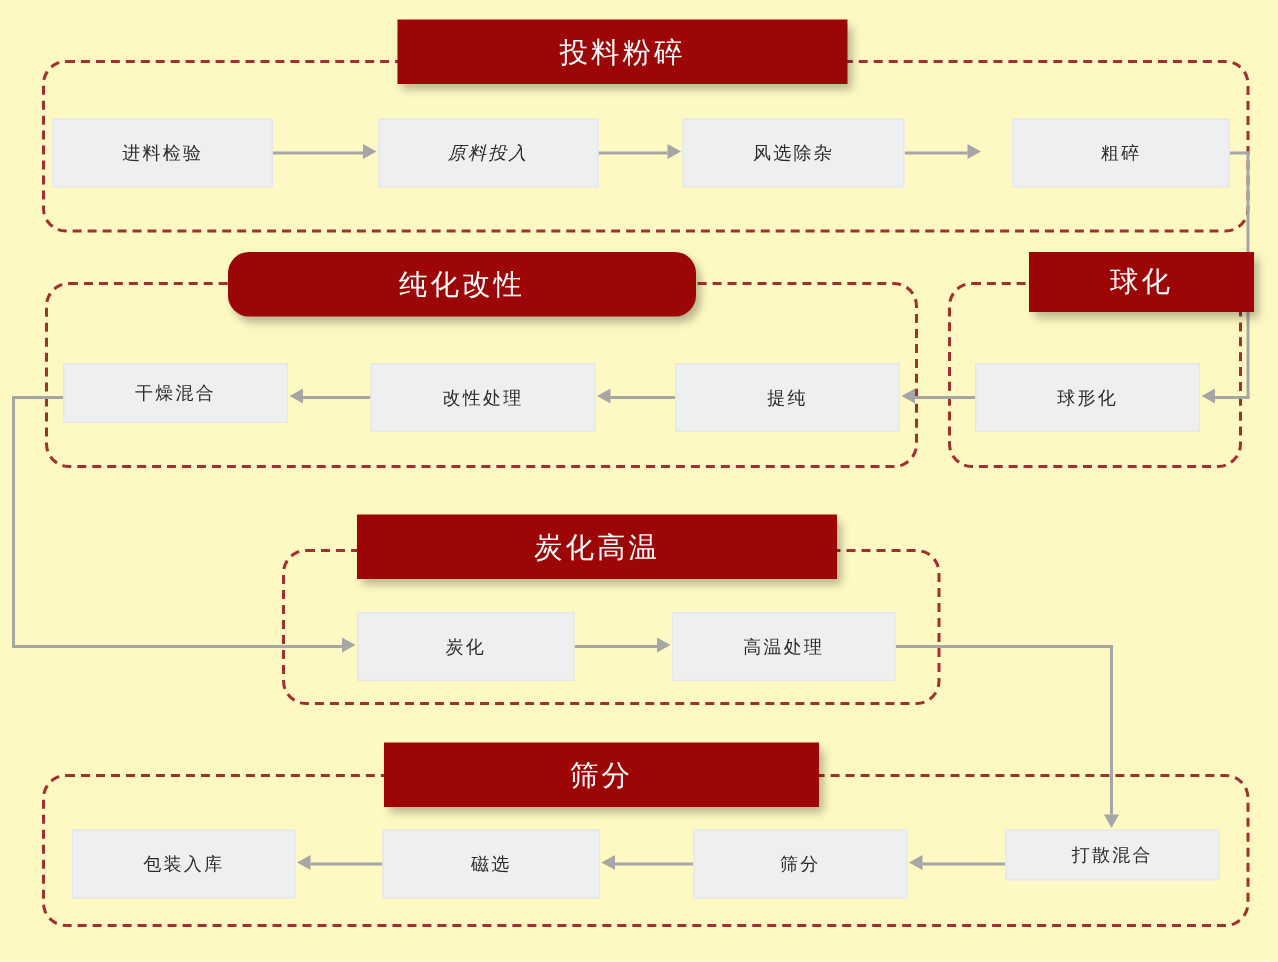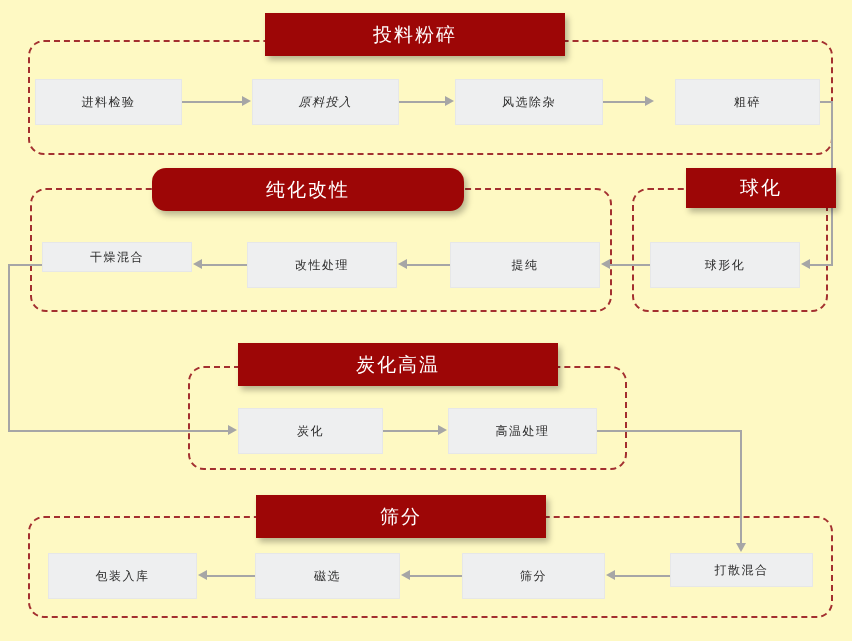--- a/index.html
+++ b/index.html
@@ -105,21 +105,21 @@
 
   <div class="node" style="left:650px;top:242px;width:150px;height:46px;">球形化</div>
 
   <div class="line h" style="left:610px;top:264px;width:40px;"></div>
   <div class="arrow left" style="left:601px;top:259px;"></div>
 
   <div class="group" style="left:30px;top:188px;width:582px;height:124px;"></div>
 
   <div class="banner" style="left:152px;top:168px;width:312px;height:43px;border-radius:14px;">纯化改性</div>
 
-  <div class="node" style="left:42px;top:242px;width:150px;height:30px;">干燥混合</div>
+  <div class="node" style="left:42px;top:242px;width:150px;height:40px;">干燥混合</div>
   <div class="node" style="left:247px;top:242px;width:150px;height:46px;">改性处理</div>
   <div class="node" style="left:450px;top:242px;width:150px;height:46px;">提纯</div>
 
   <div class="line h" style="left:407px;top:264px;width:43px;"></div>
   <div class="arrow left" style="left:398px;top:259px;"></div>
 
   <div class="line h" style="left:202px;top:264px;width:45px;"></div>
   <div class="arrow left" style="left:193px;top:259px;"></div>
 
   <div class="line h" style="left:8px;top:264px;width:35px;"></div>

